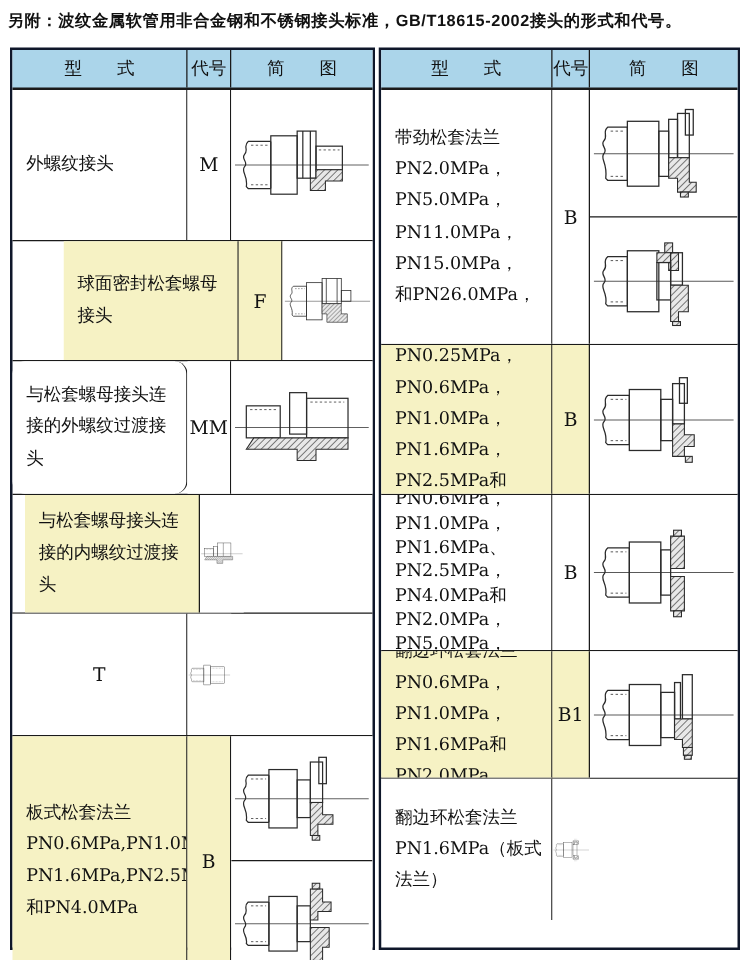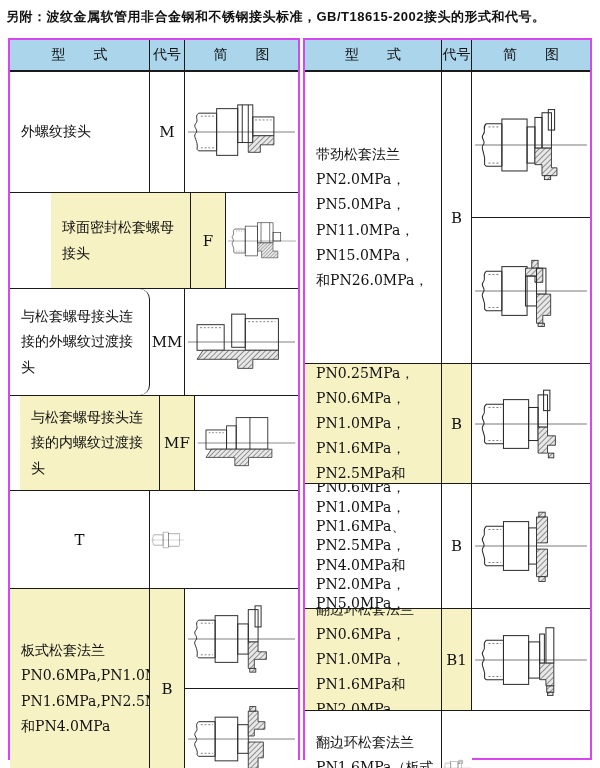--- a/index.html
+++ b/index.html
@@ -11,21 +11,21 @@
   .title{
     position:absolute;left:6px;top:8px;width:588px;
     font-size:13px;font-weight:bold;letter-spacing:0.5px;line-height:1.4;
     font-family:Liberation Sans, sans-serif;
   }
   .table-wrap{
     position:absolute;left:8px;top:38px;width:584px;height:722px;
     display:flex;
   }
   .half{
-    box-sizing:border-box;border:2px solid #d946ef;background:#fff;
+    box-sizing:border-box;border:2px solid #0f172a;background:#fff;
     display:flex;flex-direction:column;
   }
   .half.left{width:292px;}
   .half.right{width:289px;margin-left:3px;}
   .hdr{
     display:grid;height:32px;flex:0 0 32px;background:var(--hdr-bg,#abd5ea);
     border-bottom:2px solid #1a1a1a;box-sizing:border-box;
   }
   .half.left .hdr, .half.left .row{grid-template-columns:140px 35px 1fr;}
   .half.right .hdr, .half.right .row{grid-template-columns:137px 30px 1fr;}
@@ -142,21 +142,20 @@
     <rect x="62" y="8" width="18" height="44"></rect>
     <rect x="80" y="14" width="44" height="42"></rect>
     <line class="dash" x1="84" y1="18" x2="120" y2="18"></line>
     <polygon class="h" points="24,56 124,56 124,68 90,68 90,80 70,80 70,68 16,68"></polygon>
               </svg>
             </div>
           </div>
         </div>
         <div class="row highlight" style="height: 95px; padding-left: 10px;">
           <div class="cell cell-type" style="line-height: 1.8;">与松套螺母接头连接的内螺纹过渡接头</div>
-          <div class="cell cell-code">MF</div>
           <div class="cell cell-diagram">
             <div class="dia-sub">
               <svg class="dia" viewBox="0 0 150 90" width="126" height="84">
                 <line class="cl" x1="4" y1="45" x2="146" y2="45"></line>
                 <rect x="16" y="26" width="30" height="28"></rect>
     <line class="dash" x1="20" y1="30" x2="42" y2="30"></line>
     <rect x="46" y="20" width="14" height="34"></rect>
     <rect x="60" y="8" width="46" height="46"></rect>
                 <line x1="80" y1="8" x2="80" y2="54"></line>
     <polygon class="h" points="24,54 112,54 112,66 78,66 78,78 58,78 58,66 16,66"></polygon>
@@ -220,21 +219,21 @@
         </div>
       </div>
   </div>
   <div class="half right">
     <div class="hdr">
       <div class="hdr-cell">型　　式</div>
       <div class="hdr-cell">代号</div>
       <div class="hdr-cell">简　　图</div>
     </div>
     <div id="right-body">
-        <div class="row" style="height: 292px;">
+        <div class="row" style="height: 204px;">
           <div class="cell cell-type" style="line-height: 1.8;">带劲松套法兰
 PN2.0MPa，PN5.0MPa，
 PN11.0MPa，PN15.0MPa，
 和PN26.0MPa，</div>
           <div class="cell cell-code">B</div>
           <div class="cell cell-diagram">
             <div class="dia-sub">
               <svg class="dia" viewBox="0 0 150 90" width="126" height="84">
                 <line class="cl" x1="4" y1="45" x2="146" y2="45"></line>
                 <path d="M38 18 L18 18 C12 23 19 27 14 32 C10 37 19 40 14 45 C10 50 18 54 16 70 L18 72 L38 72 M38 18 L38 72"></path>

